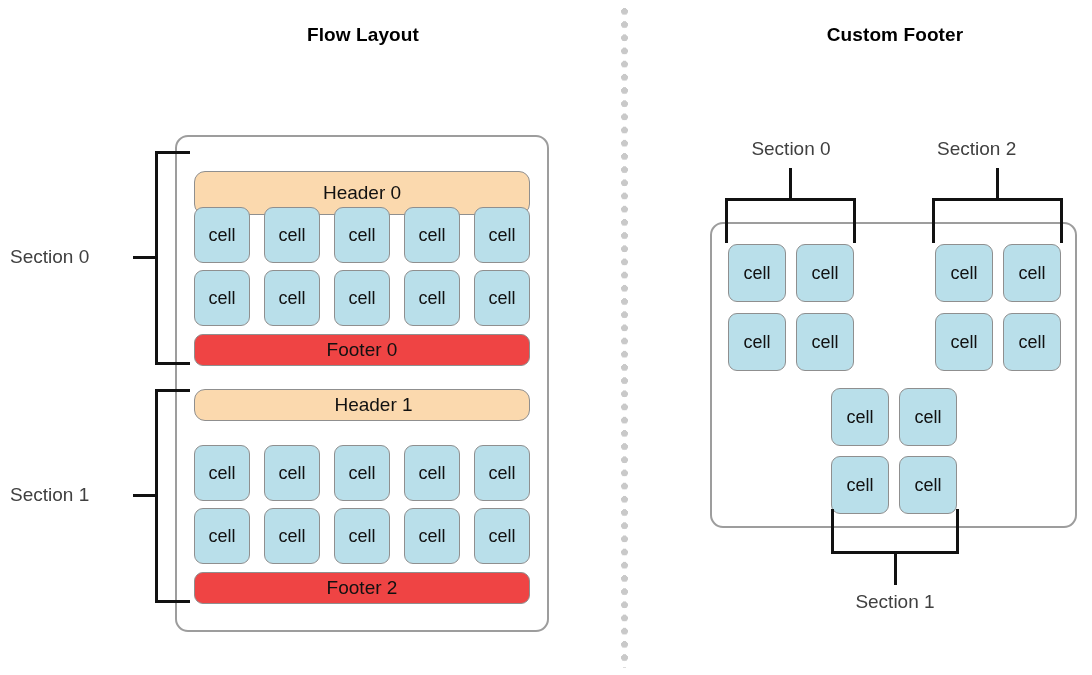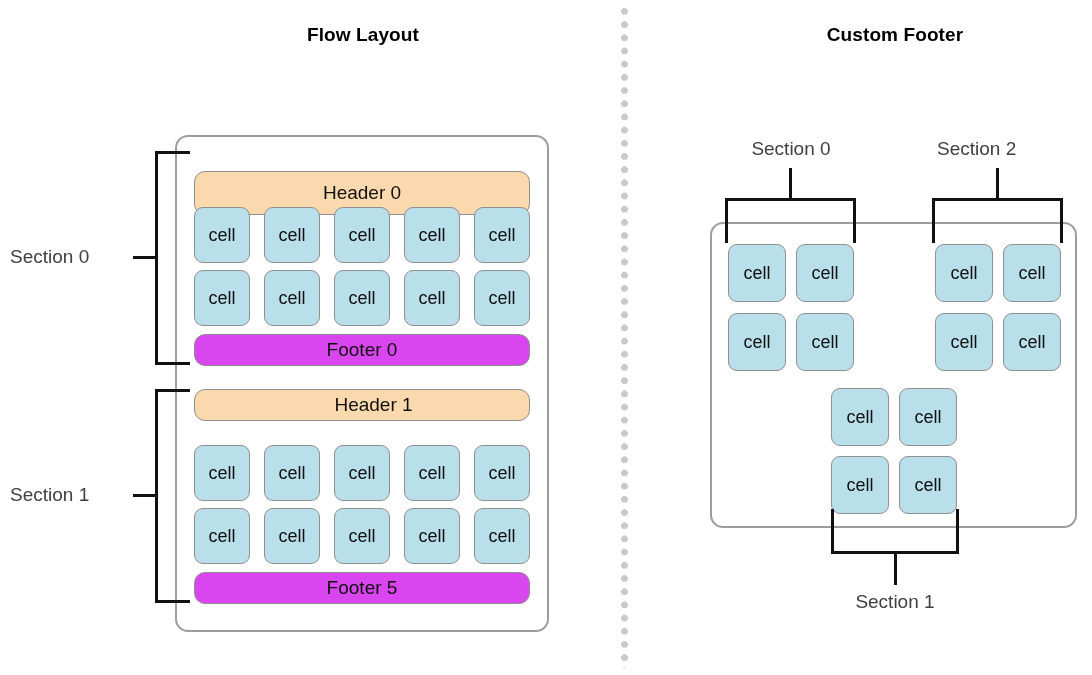--- a/index.html
+++ b/index.html
@@ -31,21 +31,21 @@
   }
 
   
   .bar{
     box-sizing:border-box;
     border:1.3px solid #8f8f8f;border-radius:11px;
     display:flex;align-items:center;justify-content:center;
     font-size:19px;color:#111;white-space:nowrap;
   }
   .bar.header{background:#fbd9ae;}
-  .bar.footer{background:#d946ef;}
+  .bar.footer{background:#ef4444;border-radius:9px;}
 
   .cell{
     box-sizing:border-box;
     background:#b9dfea;border:1.3px solid #8f8f8f;border-radius:9px;
     display:flex;align-items:center;justify-content:center;
     font-size:18px;color:#111;
   }
 
   
   .vbracket{
@@ -110,21 +110,21 @@
 <div class="abs cell" style="left:334px;top:445px;width:56px;height:56px;">cell</div>
 <div class="abs cell" style="left:404px;top:445px;width:56px;height:56px;">cell</div>
 <div class="abs cell" style="left:474px;top:445px;width:56px;height:56px;">cell</div>
 
 <div class="abs cell" style="left:194px;top:508px;width:56px;height:56px;">cell</div>
 <div class="abs cell" style="left:264px;top:508px;width:56px;height:56px;">cell</div>
 <div class="abs cell" style="left:334px;top:508px;width:56px;height:56px;">cell</div>
 <div class="abs cell" style="left:404px;top:508px;width:56px;height:56px;">cell</div>
 <div class="abs cell" style="left:474px;top:508px;width:56px;height:56px;">cell</div>
 
-<div class="abs bar footer" style="left:194px;top:572px;width:336px;height:32px;">Footer 5</div>
+<div class="abs bar footer" style="left:194px;top:572px;width:336px;height:32px;">Footer 2</div>
 
 <div class="abs divider"></div>
 
 <div class="abs panel-title" style="left:745px;top:24px;width:300px;">Custom Footer</div>
 
 <div class="abs container-box" style="left:710px;top:222px;width:367px;height:306px;"></div>
 
 <div class="abs hbracket-top" style="left:725px;top:198px;width:131px;height:45px;"></div>
 <div class="abs stem" style="left:789px;top:168px;height:32px;"></div>
 <div class="abs side-label" style="left:730px;top:138px;width:122px;text-align:center;">Section 0</div>

